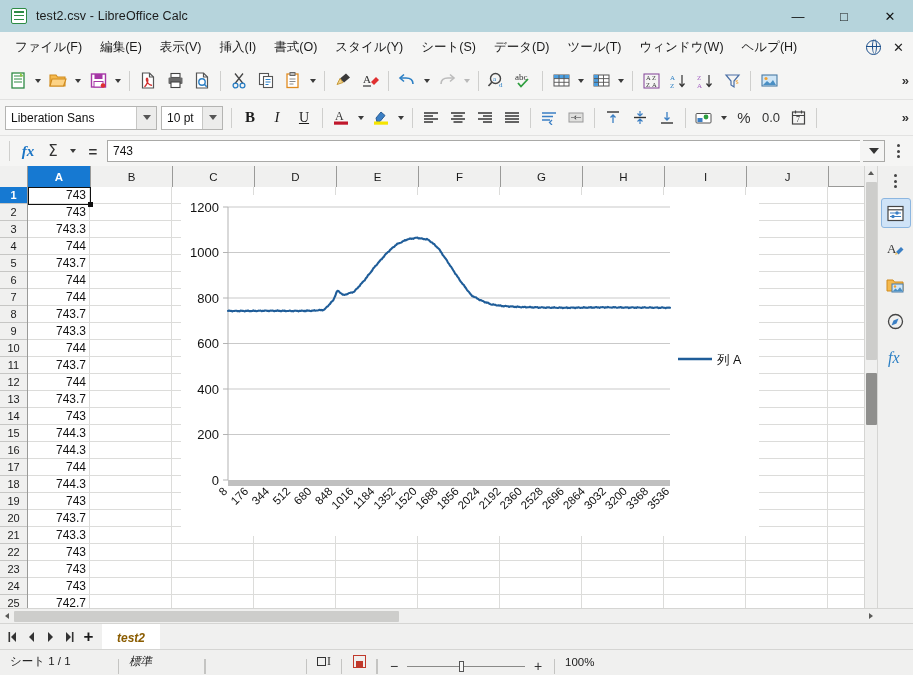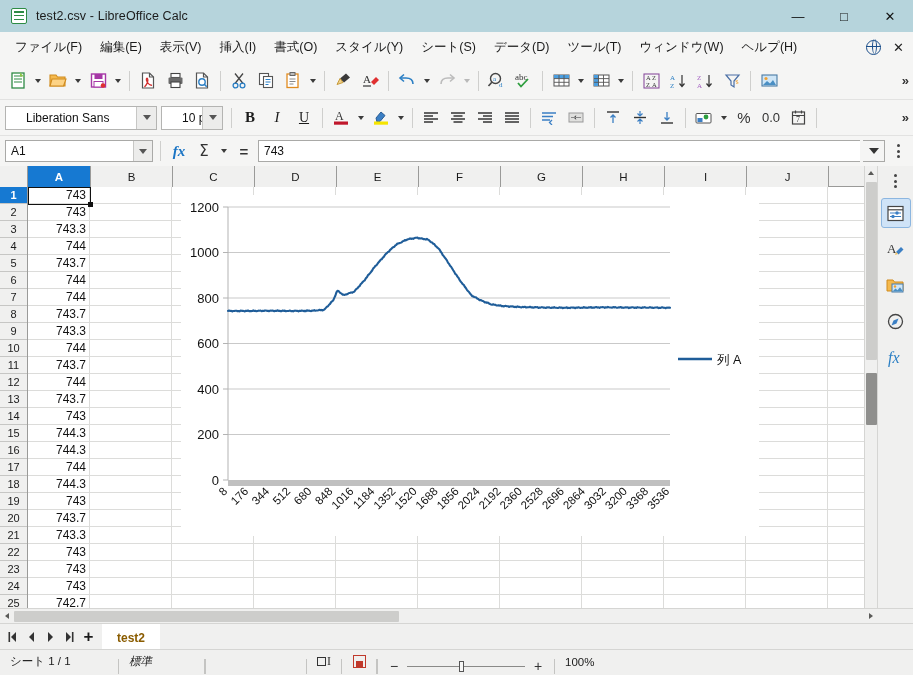--- a/index.html
+++ b/index.html
@@ -75,21 +75,21 @@
     border-radius: 3px; flex: none;
   }
   .drop .car { width: 0; height: 0; border-left: 3.5px solid transparent; border-right: 3.5px solid transparent; border-top: 4px solid #3b3b3b; }
   .drop.dis .car { border-top-color: #b9b9b9; }
   .sep { width: 1px; height: 20px; background: #cfcfcd; margin: 0 4px; flex: none; }
   .chev { position: absolute; right: 6px; font-size: 13px; color: #333; font-weight: bold; letter-spacing: -2px; }
 
   
   .combo {
     height: 24px; background: #fff; border: 1px solid #b4b4b2; display: flex; align-items: center;
-    margin-right: 3px; flex: none; padding-left: 15px;
+    margin-right: 3px; flex: none;
   }
   .combo .val { padding: 0 5px; font-size: 12px; color: #111; flex: 1; white-space: nowrap; overflow: hidden; }
   .combo .arrowbox {
     width: 20px; height: 22px; background: #ececeb; border-left: 1px solid #c7c7c5;
     display: flex; align-items: center; justify-content: center; flex: none;
   }
   .combo .arrowbox .car { width: 0; height: 0; border-left: 4px solid transparent; border-right: 4px solid transparent; border-top: 5px solid #555; }
   .fontname { width: 152px; }
   .fontsize { width: 62px; }
   .bb { font-size: 15px; font-weight: bold; color: #1b1b1b; font-family: "Liberation Serif", serif; }
@@ -161,21 +161,21 @@
   .harr { width: 13px; height: 13px; display: flex; align-items: center; justify-content: center; }
   .harr .lf { width: 0; height: 0; border-top: 3.5px solid transparent; border-bottom: 3.5px solid transparent; border-right: 4.5px solid #5a5a58; }
   .harr .rt { width: 0; height: 0; border-top: 3.5px solid transparent; border-bottom: 3.5px solid transparent; border-left: 4.5px solid #5a5a58; }
 
   
   .tabrow { height: 26px; background: #f0f0ef; display: flex; align-items: center; flex: 0 0 26px; padding-left: 3px; border-top: 1px solid #d5d5d3; }
   .navb { width: 19px; height: 20px; display: flex; align-items: center; justify-content: center; color: #333; }
   .plus { font-size: 17px; color: #1b1b1b; font-weight: bold; line-height: 1; }
   .sheettab {
     height: 25px; padding: 0 15px; display: flex; align-items: center; background: #fff;
-    font-size: 12px; color: #8a5c00; font-weight: bold; border-top: 2px solid #fff; margin-left: 4px;
+    font-size: 12px; color: #8a5c00; font-weight: bold; border-top: 2px solid #fff; margin-left: 4px; font-style: italic;
   }
 
   
   .statusbar {
     height: 25px; background: #f0f0ef; display: flex; align-items: flex-end;
     flex: 0 0 25px; font-size: 11.5px; color: #1b1b1b; border-top: 1px solid #d5d5d3;
   }
   .sb { padding: 0 10px; height: 25px; display: flex; align-items: center; white-space: nowrap; }
   .sbsep { width: 1px; height: 15px; background: #c4c4c2; }
   .insmode { display: flex; align-items: center; gap: 1px; }
@@ -541,26 +541,20 @@
           <rect x="2.5" y="3" width="12" height="12" fill="none" stroke="#444" stroke-width="1.2"></rect>
           <path d="M2.5 6.5h12M5.5 1.5v3M11.5 1.5v3" stroke="#444" stroke-width="1.2"></path>
           <text x="6" y="13" font-size="8" fill="#333" font-family="serif">7</text>
         </svg>
     </div>
     <div class="sep"></div>
     <div class="chev">»</div>
   </div>
 
   <div class="formulabar">
-    <div class="namebox">
-      <div class="val">A1</div>
-      <div class="arrowbox">
-          <i class="car"></i>
-        </div>
-    </div>
     <div class="sep"></div>
     <div class="fbtn">
         <span class="fx">fx</span>
       </div>
     <div class="fbtn">
         <span class="sig">Σ</span>
       </div>
     <div class="drop">
         <i class="car"></i>
       </div>

